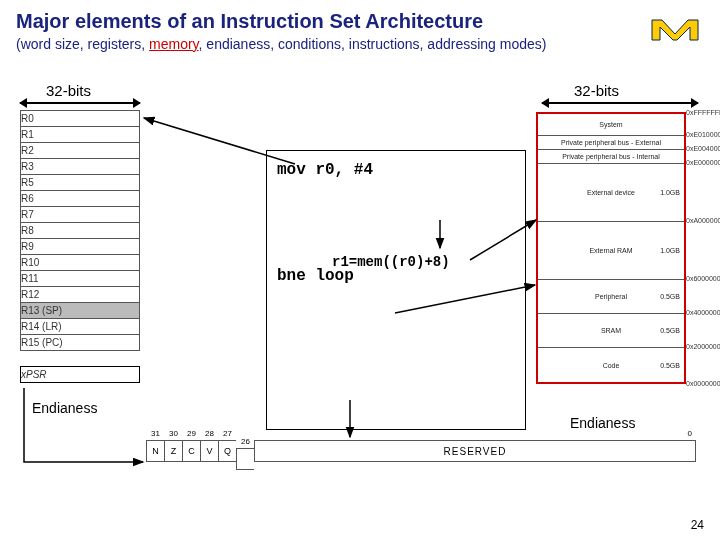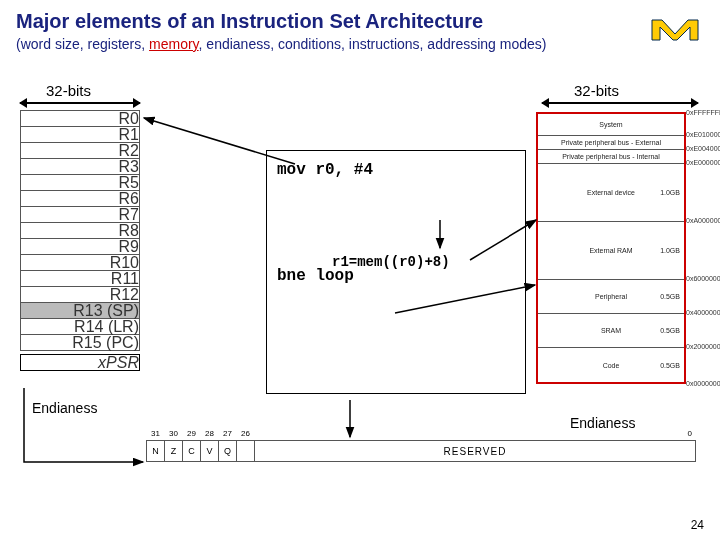--- a/index.html
+++ b/index.html
@@ -10,29 +10,29 @@
   .logo{position:absolute;top:10px;right:20px;width:50px;height:34px}
   .page-num{position:absolute;bottom:8px;right:16px;font-size:12px}
 
   
   .reg-wrap{position:absolute;top:110px;left:20px;width:120px}
   .reg-head{position:absolute;top:82px;left:46px;font-size:15px}
   .reg-arrow-h{position:absolute;top:102px;left:20px;width:120px;height:2px;background:#000}
   .reg-arrow-h::before,.reg-arrow-h::after{content:"";position:absolute;top:-4px;border:5px solid transparent}
   .reg-arrow-h::before{left:-6px;border-right:8px solid #000}
   .reg-arrow-h::after{right:-6px;border-left:8px solid #000}
-  .reg-row{border:1px solid #555;border-top:none;text-align:right;font-size:16px;line-height:15px;background:#fff;color:#333}
+  .reg-row{border:1px solid #555;border-top:none;text-align:left;font-size:10px;line-height:15px;background:#fff;color:#333}
   .reg-row:first-child{border-top:1px solid #555}
   .sp{background:#bbb}
-  .xpsr{margin-top:3px;border:1px solid #000;font-style:italic}
+  .xpsr{margin-top:15px;border:1px solid #000;font-style:italic}
   .endianess-l{position:absolute;top:400px;left:32px;font-size:14px}
   .endianess-r{position:absolute;top:415px;left:570px;font-size:14px}
 
   
-  .codebox{position:absolute;top:150px;left:266px;width:260px;height:244px;border:1px solid #000;padding:10px;font-family:"Courier New",monospace;font-size:16px;font-weight:bold;color:#000}
+  .codebox{position:absolute;top:150px;left:266px;width:260px;height:280px;border:1px solid #000;padding:10px;font-family:"Courier New",monospace;font-size:16px;font-weight:bold;color:#000}
   .codebox div{margin-bottom:6px}
   .anno{font-size:14px;position:absolute;top:254px;left:332px;font-family:"Courier New",monospace;font-weight:bold}
 
   
   .mem-wrap{position:absolute;top:112px;right:34px;width:150px;border:2px solid #c00}
   .mem-head{position:absolute;top:82px;left:574px;font-size:15px}
   .mem-arrow-h{position:absolute;top:102px;left:542px;width:156px;height:2px;background:#000}
   .mem-arrow-h::before,.mem-arrow-h::after{content:"";position:absolute;top:-4px;border:5px solid transparent}
   .mem-arrow-h::before{left:-6px;border-right:8px solid #000}
   .mem-arrow-h::after{right:-6px;border-left:8px solid #000}
@@ -113,21 +113,21 @@
   </div>
 <div class="endianess-r">Endianess</div>
 
 <div class="psr-wrap">
   <div class="psr-bits" id="psrbits">
       <div class="psr-col" style="width: 18px;">N<div class="psr-num">31</div></div>
       <div class="psr-col" style="width: 18px;">Z<div class="psr-num">30</div></div>
       <div class="psr-col" style="width: 18px;">C<div class="psr-num">29</div></div>
       <div class="psr-col" style="width: 18px;">V<div class="psr-num">28</div></div>
       <div class="psr-col" style="width: 18px;">Q<div class="psr-num">27</div></div>
-      <div class="psr-col" style="width: 18px;">
+      <div class="psr-col" style="width: 18px; margin-top: 8px;">
         <div class="psr-num">26</div>
       </div>
       <div class="psr-col reserved">RESERVED<div class="psr-num" style="text-align: right; right: 2px; width: auto;">0</div></div>
     </div>
 </div>
 
 <div class="page-num">24</div>
 
 <svg class="arrows">
   <defs>

